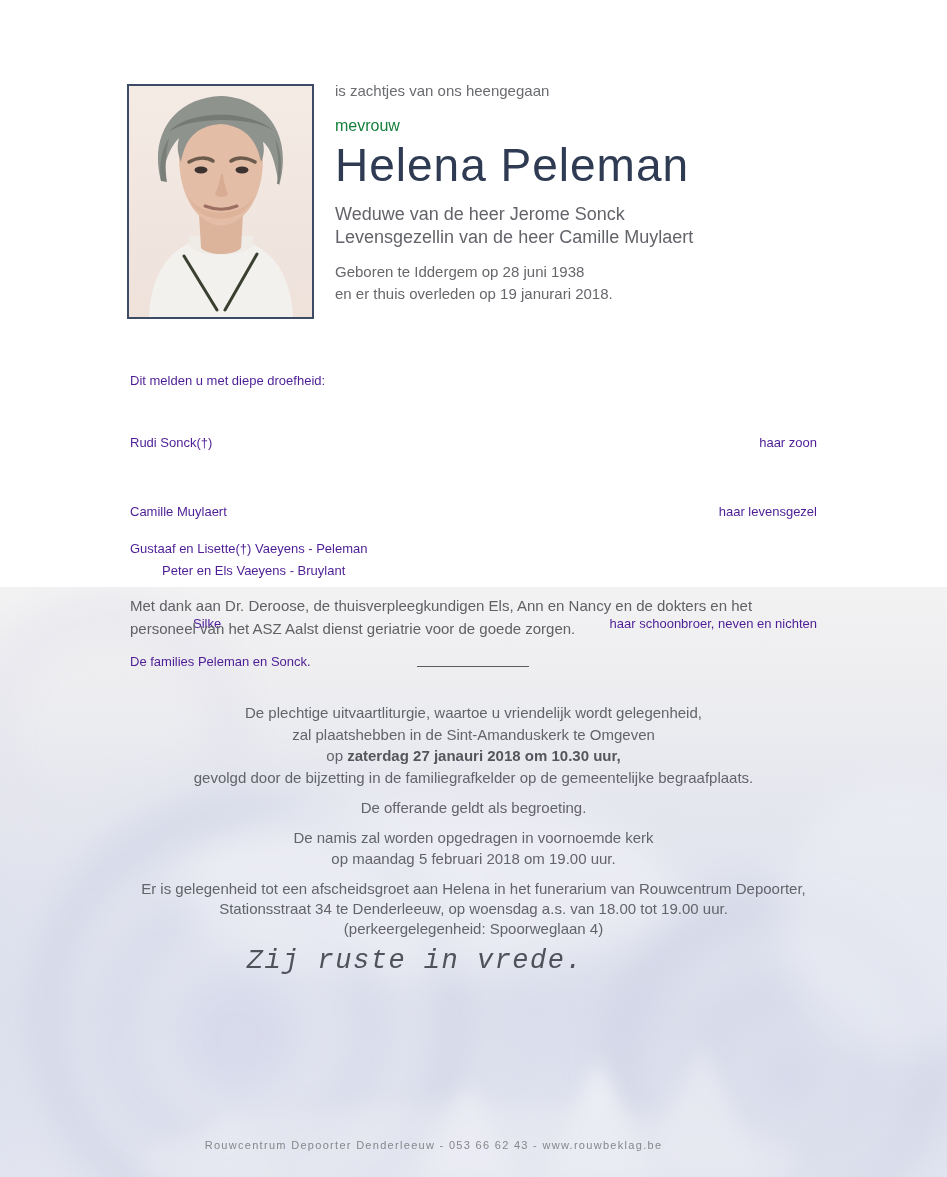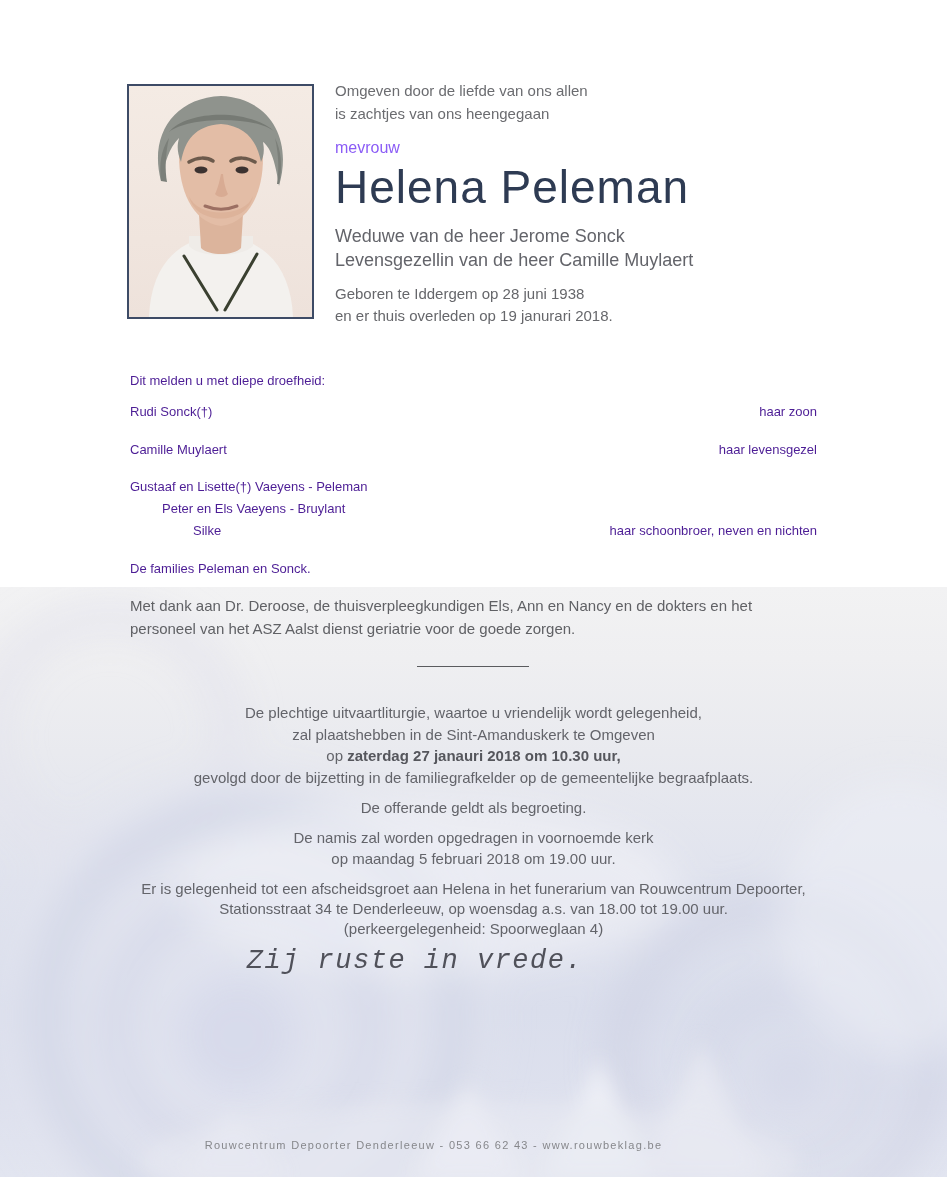--- a/index.html
+++ b/index.html
@@ -20,40 +20,40 @@
   
   .photo {
     position:absolute; left:127px; top:84px; width:187px; height:235px;
     border:2px solid #3d4b66; box-sizing:border-box; background:#f3e9e2;
   }
   .photo svg { display:block; width:100%; height:100%; }
 
   
   .header-col { position:absolute; left:335px; top:80px; width:500px; }
   .intro-line { font-size:15px; line-height:22.5px; color:#6b6c70; }
-  .salutation { margin-top:13px; font-size:16px; line-height:19px; color:#8b5cf6; }
+  .salutation { margin-top:13px; font-size:16px; line-height:19px; color:#15803d; }
   .deceased-name {
     margin-top:4px; font-size:46px; line-height:52px; font-weight:300;
     letter-spacing:1px; color:#2e3b53;
   }
   .relation-line { font-size:18px; line-height:23.5px; color:#63646a; }
   .relations { margin-top:12px; }
   .born-died { margin-top:11px; }
   .bd-line { font-size:15px; line-height:22px; color:#66676b; }
 
   
   .announce { position:absolute; left:130px; top:372px; width:687px; font-size:13px; color:#4c1d95; }
   .announce-intro { line-height:17px; }
   .fam-row { display:flex; justify-content:space-between; align-items:baseline; line-height:22px; }
   .mt13 { margin-top:12px; }
   .mt17 { margin-top:16px; }
   .mt16 { margin-top:15px; }
   .ind1 { padding-left:32px; }
   .ind2 { padding-left:63px; }
-  .fam-rel { text-align:right; white-space:nowrap; }
+  .fam-rel { text-align:right; white-space:nowrap;margin-top:31px; }
 
   
   .thanks {
     position:absolute; left:130px; top:595px; width:692px;
     font-size:15px; line-height:22.5px; color:#606165;
   }
 
   .divider {
     position:absolute; left:417px; top:666px; width:112px; height:0;
     border-top:1.5px solid #5a5b5e;
@@ -154,21 +154,20 @@
       <ellipse cx="72" cy="84" rx="6.5" ry="3.4" fill="#3c3230"></ellipse>
       <ellipse cx="113" cy="84" rx="6.5" ry="3.4" fill="#3c3230"></ellipse>
 
       <path d="M92,88 C90,98 88,104 86,108 C89,112 96,112 99,108 C97,104 95,98 94,88" fill="#d8ab93"></path>
 
       <path d="M76,120 C86,124 98,124 108,120" stroke="#9c6f62" stroke-width="3" fill="none" stroke-linecap="round"></path>
     </svg>
   </div>
 
   <div class="header-col">
-    <div class="intro-line">Omgeven door de liefde van ons allen</div>
     <div class="intro-line">is zachtjes van ons heengegaan</div>
     <div class="salutation">mevrouw</div>
     <div class="deceased-name">Helena Peleman</div>
     <div class="relations">
       <div class="relation-line">Weduwe van de heer Jerome Sonck</div>
       <div class="relation-line">Levensgezellin van de heer Camille Muylaert</div>
     </div>
     <div class="born-died">
       <div class="bd-line">Geboren te Iddergem op 28 juni 1938</div>
       <div class="bd-line">en er thuis overleden op 19 janurari 2018.</div>

